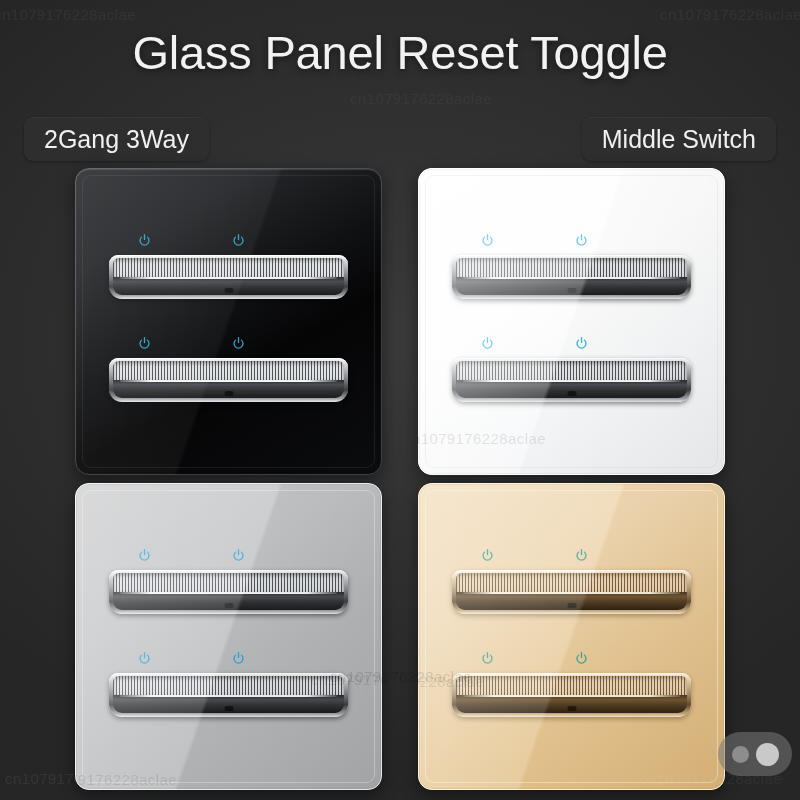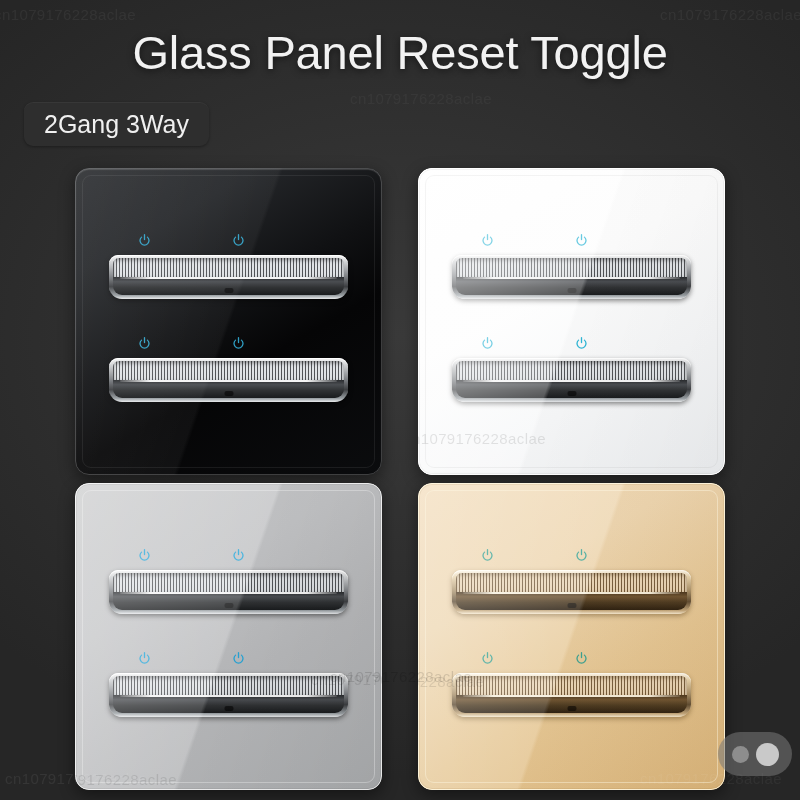--- a/index.html
+++ b/index.html
@@ -51,21 +51,21 @@
     font-size: 47px;
     font-weight: 400;
     color: #f2f2f2;
     letter-spacing: -0.2px;
     line-height: 1.16;
     text-shadow: 0 2px 7px rgba(0,0,0,0.55);
   }
 
   #tab-bar {
     position: absolute;
-    top: 102px;
+    top: 117px;
     left: 24px;
     width: 752px;
     height: 44px;
     display: flex;
     justify-content: space-between;
     align-items: center;
     gap: 36px;
   }
   .tab-pill {
     height: 44px;
@@ -352,20 +352,23 @@
   <div class="wm w1">cn1079176228aclae</div>
   <div class="wm w2">cn1079176228aclae</div>
   <div class="wm w3">cn1079176228aclae</div>
 
   <div id="page-title">Glass Panel Reset Toggle</div>
 
   <div id="tab-bar">
     <div class="tab-pill">
       <span>2Gang 3Way</span>
     </div>
+    <div class="tab-pill">
+      <span>Middle Switch</span>
+    </div>
   </div>
 
   <div id="panel-grid">
 
     <div class="panel-slot slot-0">
       <div class="panel p-black">
         <div class="panel-face"></div>
 
         <div class="led-row led-row-top">
           <span class="led a">

